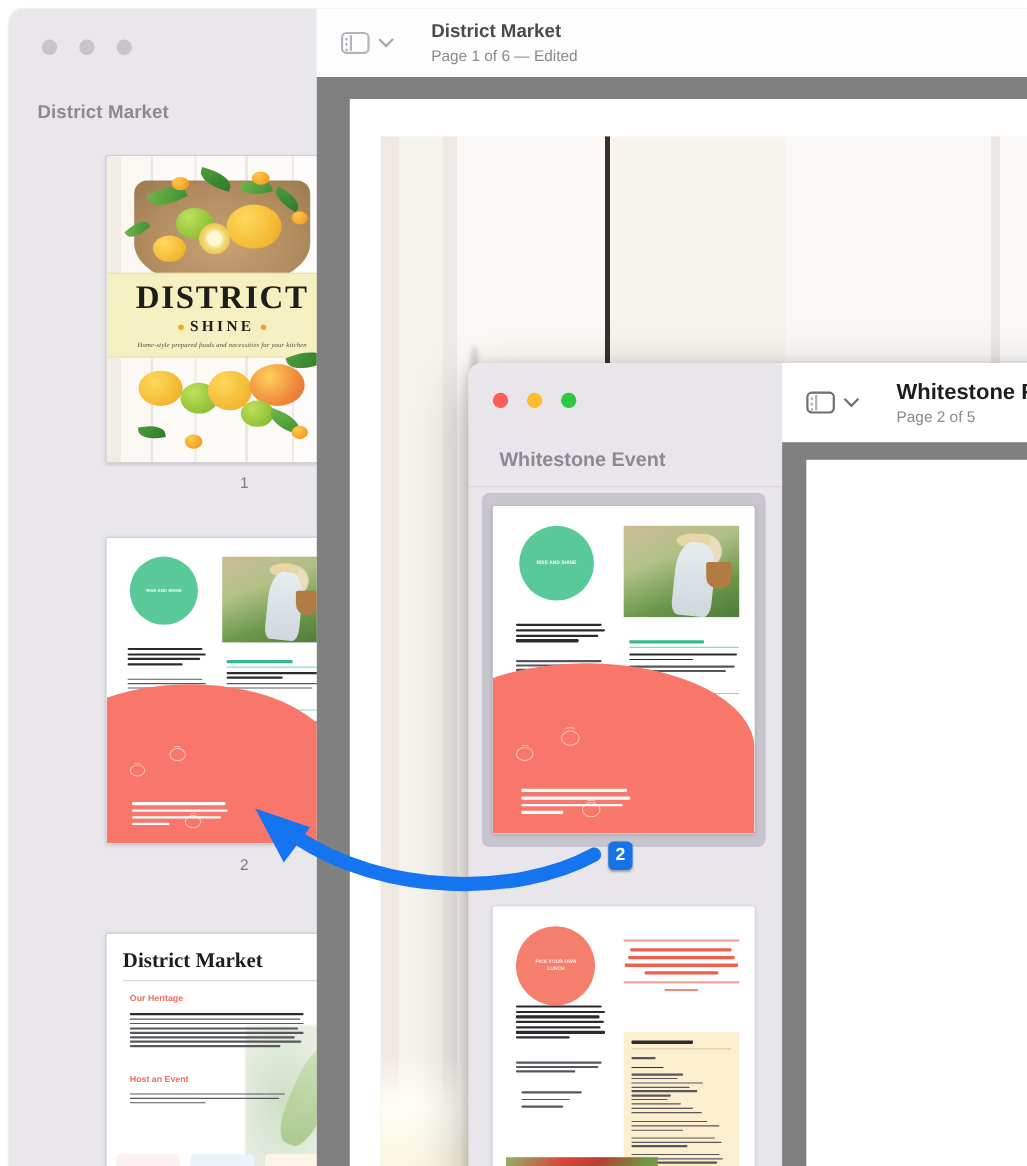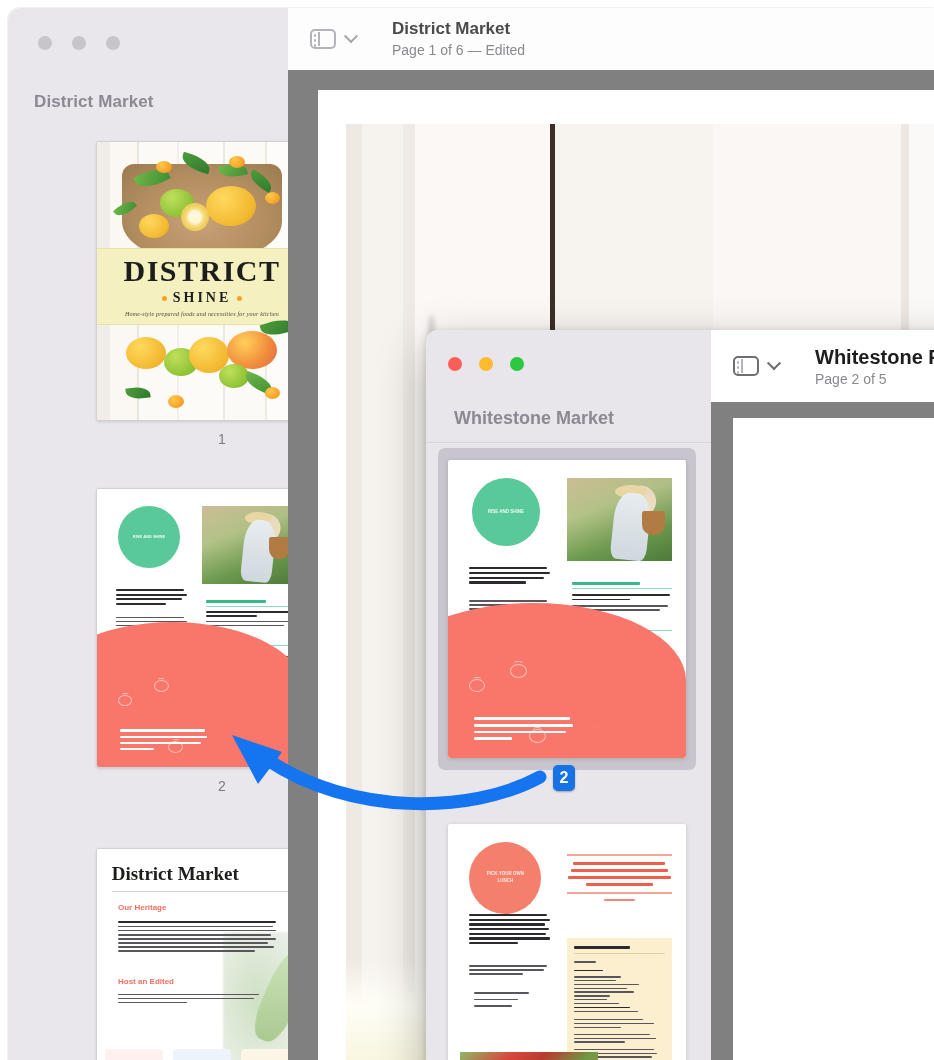--- a/index.html
+++ b/index.html
@@ -444,21 +444,21 @@
             <div class="lines" style="left:10%;top:26%;width:76%;">
               <div class="ln b" style="height:2px;width:99%"></div>
               <div class="ln" style="height:1.6px;width:97%"></div>
               <div class="ln" style="height:1.6px;width:99%"></div>
               <div class="ln" style="height:1.6px;width:96%"></div>
               <div class="ln" style="height:1.6px;width:99%"></div>
               <div class="ln" style="height:1.6px;width:94%"></div>
               <div class="ln" style="height:1.6px;width:98%"></div>
               <div class="ln" style="height:1.6px;width:86%"></div>
             </div>
-            <div class="h-sub" style="position:absolute;left:10%;top:46%;font-size:8px;">Host an Edited</div>
+            <div class="h-sub" style="position:absolute;left:10%;top:46%;font-size:8px;">Host an Event</div>
             <div class="lines" style="left:10%;top:52%;width:68%;">
               <div class="ln" style="height:1.5px;width:99%"></div>
               <div class="ln" style="height:1.5px;width:95%"></div>
               <div class="ln" style="height:1.5px;width:48%"></div>
             </div>
             <div class="h-cards" style="height:28%;">
               <div class="h-card" style="background:linear-gradient(180deg,#fdf2f1,#fbe7e4);"></div>
               <div class="h-card" style="background:linear-gradient(180deg,#eef4fb,#e0ecf8);"></div>
               <div class="h-card" style="background:linear-gradient(180deg,#fdf6e8,#f8ecd4);"></div>
             </div>
@@ -491,21 +491,21 @@
   </div>
 
   <div class="win-front">
 
     <div class="front-sidebar">
       <div class="traffic" style="left:22px;top:27px;gap:17px;">
         <div class="tl red"></div>
         <div class="tl yellow"></div>
         <div class="tl green"></div>
       </div>
-      <div class="front-title">Whitestone Market</div>
+      <div class="front-title">Whitestone Event</div>
       <div class="divider"></div>
 
       <div class="sel-ring" style="top:118px;height:322px;"></div>
 
       <div class="front-thumb-wrap" style="top:130px;">
         <div class="front-thumb-card">
           <div class="sched" style="width:100%;height:298px;">
             <div class="sc-circle" style="left:10%;top:6%;width:68px;height:68px;font-size:4.5px;line-height:1.5;">RISE AND SHINE</div>
             <div class="sc-photo" style="left:50%;top:6%;width:44%;height:28%;">
               <div class="hat"></div>

